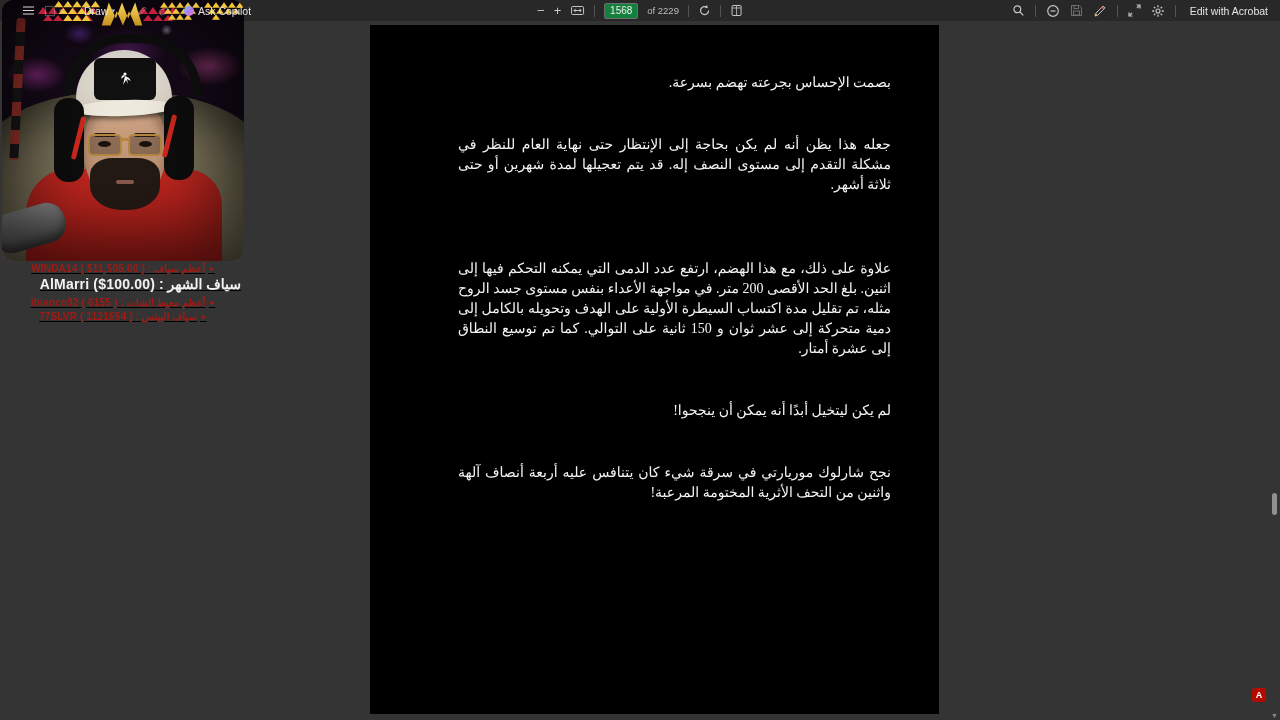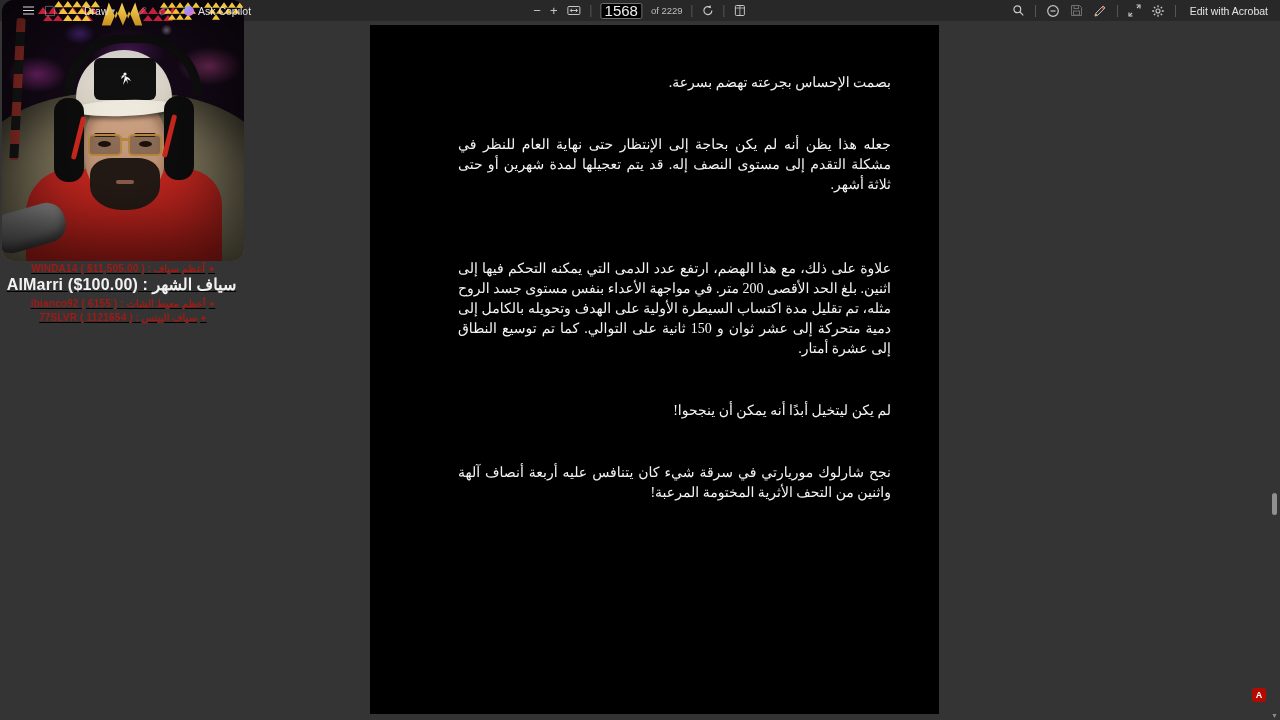--- a/index.html
+++ b/index.html
@@ -6,21 +6,21 @@
   .screen{position:relative;width:1280px;height:720px;background:#343434;overflow:hidden;}
 
   
   .toolbar{position:absolute;top:0;left:0;width:1280px;height:21px;background:#282828;z-index:10;}
   .tb-center{position:absolute;top:0;left:50%;transform:translateX(-50%);height:21px;display:flex;align-items:center;gap:9px;}
   .tb-right{position:absolute;top:0;right:0;height:21px;display:flex;align-items:center;gap:10px;padding-right:8px;}
   .tb-btn{display:flex;align-items:center;justify-content:center;color:#c6c6c6;cursor:pointer;}
   .tb-btn svg{display:block;}
   .glyph-btn{font-size:13px;line-height:13px;color:#c9c9c9;}
   .sep{width:1px;height:12px;background:#555;}
-  .page-box{min-width:26px;height:14px;border:1px solid #6f6f6f;border-radius:2px;color:#eee;font-size:15px;display:flex;align-items:center;justify-content:center;padding:0 3px;background:#000000;}
+  .page-box{min-width:26px;height:14px;border:1px solid #6f6f6f;border-radius:2px;color:#eee;font-size:10px;display:flex;align-items:center;justify-content:center;padding:0 3px;background:#15803d;}
   .page-total{color:#bdbdbd;font-size:9.5px;}
   .edit-acrobat{color:#e4e4e4;font-size:10.5px;white-space:nowrap;cursor:pointer;padding:0 4px;}
   .dim{opacity:.45;}
 
   
   .tb-float{position:absolute;top:0;left:0;height:21px;z-index:40;}
   .tb-float .item{position:absolute;top:0;height:21px;display:flex;align-items:center;color:#dcdcdc;}
   .float-label{font-size:10.5px;color:#e2e2e2;white-space:nowrap;}
   .chev{font-size:7px;color:#bbb;margin-left:3px;}
   .copilot-dot{width:10px;height:10px;border-radius:50%;background:linear-gradient(135deg,#6ec2f7,#b57bee 55%,#e87fb4);margin-right:4px;}
@@ -67,21 +67,21 @@
   .bridge{position:absolute;left:34px;top:4px;width:10px;height:3px;background:#b5873e;}
   .mic{position:absolute;left:-10px;top:208px;width:74px;height:40px;background:linear-gradient(#909090,#565656);border-radius:18px;transform:rotate(-16deg);box-shadow:inset 0 -6px 8px rgba(0,0,0,.4);}
   .vignette{position:absolute;inset:0;border-radius:12px;box-shadow:inset 0 0 70px 26px rgba(0,0,0,.6);}
   .decor{position:absolute;z-index:5;}
   .wlogo{position:absolute;left:98px;top:0;z-index:6;}
 
   
   .stats{position:absolute;left:2px;top:262px;width:242px;z-index:20;direction:rtl;text-align:center;font-weight:700;text-decoration:underline;}
   .stat{font-size:10px;line-height:13px;letter-spacing:.2px;}
   .stat.red{color:#a11a14;}
-  .stat.white{color:#f2f2f2;font-size:16px;line-height:15px;margin:1px 0 2px;}
+  .stat.white{color:#f2f2f2;font-size:14px;line-height:15px;margin:1px 0 2px;text-align:right;}
   .stat .badge{font-size:8px;margin-left:3px;}
 
   
   .scroll-thumb{position:absolute;right:3px;top:493px;width:5px;height:22px;background:#909090;border-radius:3px;z-index:12;cursor:pointer;}
   .scroll-arrow{position:absolute;right:2px;bottom:1px;font-size:7px;color:#8a8a8a;z-index:12;cursor:pointer;}
   .acrobat-fab{position:absolute;left:1252px;top:688px;width:14px;height:14px;background:#b30b00;border-radius:3px;color:#fff;font-size:9px;font-weight:700;display:flex;align-items:center;justify-content:center;z-index:12;cursor:pointer;}
 </style>
 </head>
 <body>
 

